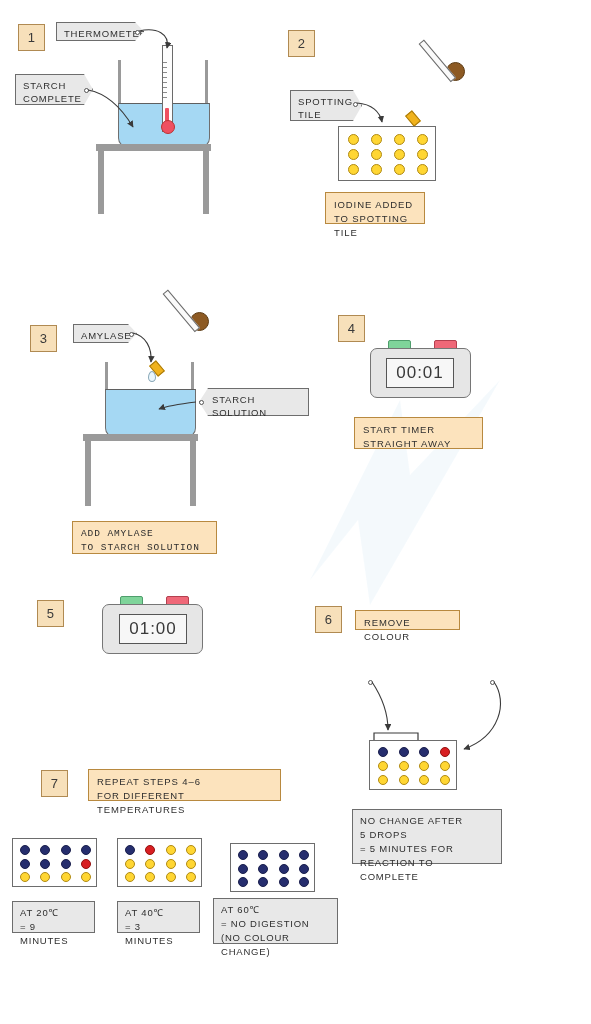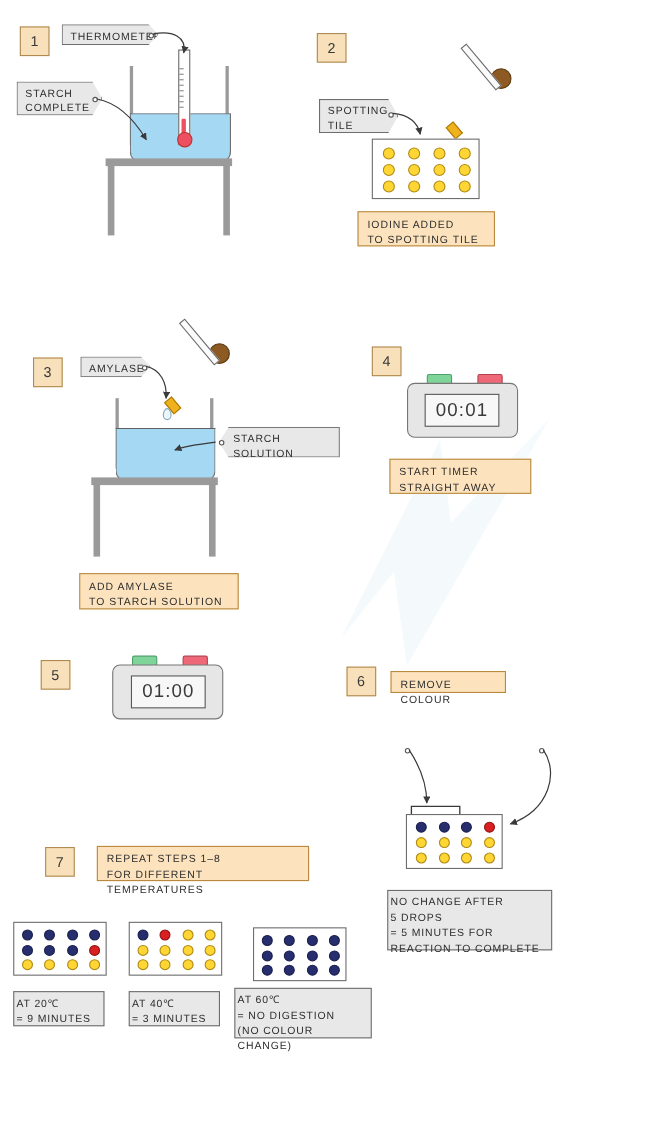--- a/index.html
+++ b/index.html
@@ -25,21 +25,21 @@
     box-sizing:border-box;
     background:#fce3bd;border:1px solid #b8893f;
     font-size:9.5px;letter-spacing:.9px;line-height:14px;
     color:#2e2e2e;padding:5px 8px;white-space:pre-line;
   }
 
   .greybox{
     box-sizing:border-box;
     background:#e8e8e8;border:1px solid #6d6d6d;
     font-size:9.5px;letter-spacing:.8px;line-height:14px;
-    color:#2e2e2e;padding:4px 2px;white-space:pre-line;
+    color:#2e2e2e;padding:4px 7px;white-space:pre-line;
   }
 
   
   .tag{
     box-sizing:border-box;
     background:#e8e8e8;border:1px solid #6d6d6d;
     font-size:9.5px;letter-spacing:.8px;line-height:13px;
     color:#2e2e2e;padding:4px 12px 4px 7px;white-space:pre-line;
     clip-path:polygon(0 0, calc(100% - 9px) 0, 100% 50%, calc(100% - 9px) 100%, 0 100%);
   }
@@ -171,21 +171,21 @@
       <div class="well w-yellow" style="left: 9px; top: 22px; width: 11px; height: 11px;"></div>
       <div class="well w-yellow" style="left: 32px; top: 22px; width: 11px; height: 11px;"></div>
       <div class="well w-yellow" style="left: 55px; top: 22px; width: 11px; height: 11px;"></div>
       <div class="well w-yellow" style="left: 78px; top: 22px; width: 11px; height: 11px;"></div>
       <div class="well w-yellow" style="left: 9px; top: 37px; width: 11px; height: 11px;"></div>
       <div class="well w-yellow" style="left: 32px; top: 37px; width: 11px; height: 11px;"></div>
       <div class="well w-yellow" style="left: 55px; top: 37px; width: 11px; height: 11px;"></div>
       <div class="well w-yellow" style="left: 78px; top: 37px; width: 11px; height: 11px;"></div>
     </div>
 
-  <div class="caption abs" style="left:325px;top:192px;width:125px;height:32px;">IODINE  ADDED
+  <div class="caption abs" style="left:325px;top:192px;width:100px;height:32px;">IODINE  ADDED
 TO  SPOTTING  TILE</div>
 
   <div class="step-num abs" style="left:30px;top:325px;width:27px;height:27px;">3</div>
 
   <div class="tag abs" style="left:73px;top:324px;width:64px;height:19px;">AMYLASE</div>
   <div class="tagdot" style="left:129px;top:332px;"></div>
 
   <div class="tag left-notch abs" style="left:199px;top:388px;width:110px;height:28px;">STARCH   SOLUTION
 AT  30℃</div>
   <div class="tagdot" style="left:199px;top:400px;"></div>
@@ -200,21 +200,21 @@
   <div class="beaker-wall abs" style="left:105px;top:362px;width:3px;height:64px;"></div>
   <div class="beaker-wall abs" style="left:191px;top:362px;width:3px;height:64px;"></div>
   <div class="liquid abs" style="left:105px;top:389px;width:89px;height:47px;"></div>
 
   <div class="tripod abs" style="left:83px;top:434px;width:115px;height:72px;">
     <i style="left:0;top:0;width:115px;height:7px;"></i>
     <i style="left:2px;top:6px;width:6px;height:66px;"></i>
     <i style="left:107px;top:6px;width:6px;height:66px;"></i>
   </div>
 
-  <div class="caption abs" style="left:72px;top:521px;width:145px;height:33px;">ADD  AMYLASE
+  <div class="caption abs" style="left:72px;top:521px;width:145px;height:33px;font-family:Liberation Mono, monospace;">ADD  AMYLASE
 TO  STARCH  SOLUTION</div>
 
   <div class="step-num abs" style="left:338px;top:315px;width:27px;height:27px;">4</div>
 
   <div class="btn-green abs" style="left:388px;top:340px;width:21px;height:9px;"></div>
   <div class="btn-red abs" style="left:434px;top:340px;width:21px;height:9px;"></div>
   <div class="timer-body abs" style="left:370px;top:348px;width:101px;height:50px;"></div>
   <div class="timer-screen abs" style="left:386px;top:358px;width:68px;height:30px;">00:01</div>
 
   <div class="caption abs" style="left:354px;top:417px;width:129px;height:32px;">START   TIMER
@@ -254,21 +254,21 @@
       <div class="well w-yellow" style="left: 70px; top: 34px; width: 10px; height: 10px;"></div>
     </div>
 
   <div class="greybox abs" style="left:352px;top:809px;width:150px;height:55px;">NO  CHANGE  AFTER
 5 DROPS
 = 5 MINUTES  FOR
 REACTION  TO  COMPLETE</div>
 
   <div class="step-num abs" style="left:41px;top:770px;width:27px;height:27px;">7</div>
 
-  <div class="caption abs" style="left:88px;top:769px;width:193px;height:32px;">REPEAT  STEPS  1–8
+  <div class="caption abs" style="left:88px;top:769px;width:193px;height:32px;">REPEAT  STEPS  4–6
 FOR  DIFFERENT  TEMPERATURES</div>
 
   <div class="tile abs" style="left:12px;top:838px;width:85px;height:49px;" id="tile-r0">
       <div class="well w-blue" style="left: 7px; top: 6px; width: 10px; height: 10px;"></div>
       <div class="well w-blue" style="left: 27.3333px; top: 6px; width: 10px; height: 10px;"></div>
       <div class="well w-blue" style="left: 47.6667px; top: 6px; width: 10px; height: 10px;"></div>
       <div class="well w-blue" style="left: 68px; top: 6px; width: 10px; height: 10px;"></div>
       <div class="well w-blue" style="left: 7px; top: 19.5px; width: 10px; height: 10px;"></div>
       <div class="well w-blue" style="left: 27.3333px; top: 19.5px; width: 10px; height: 10px;"></div>
       <div class="well w-blue" style="left: 47.6667px; top: 19.5px; width: 10px; height: 10px;"></div>

